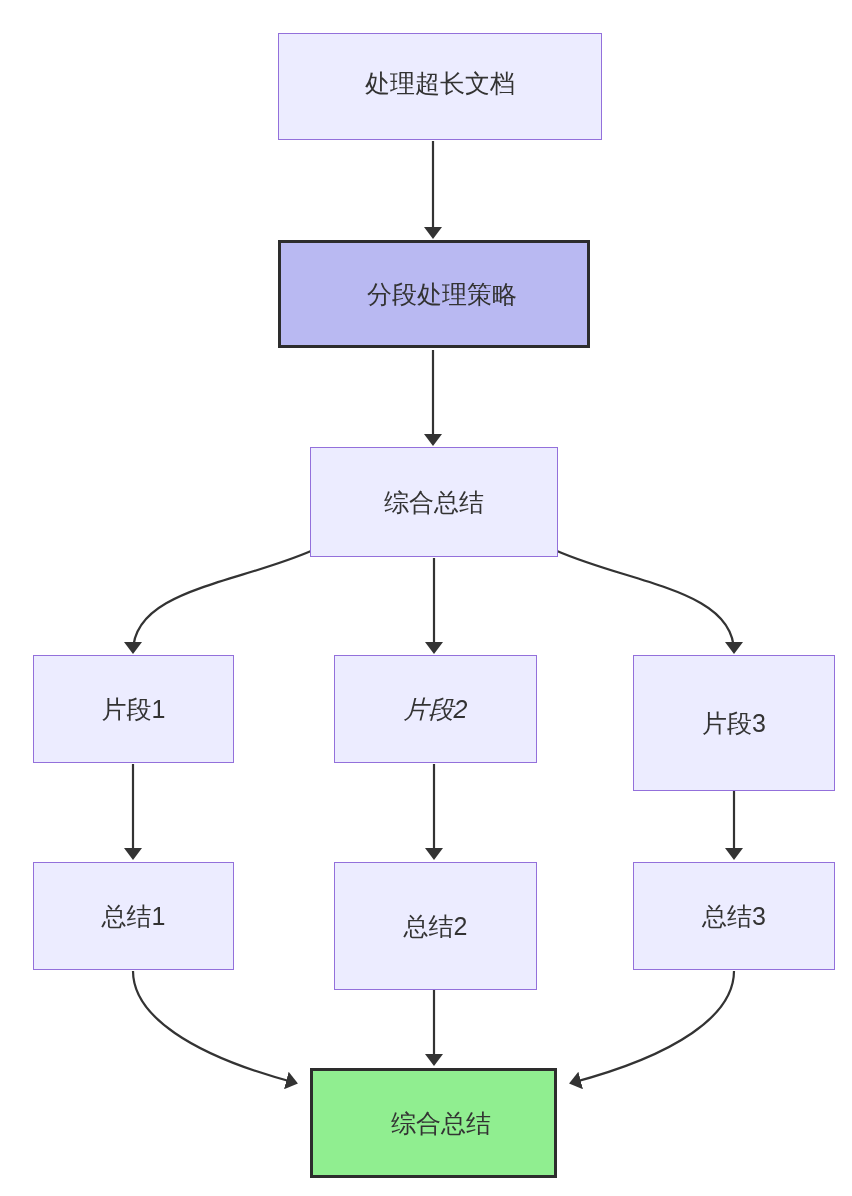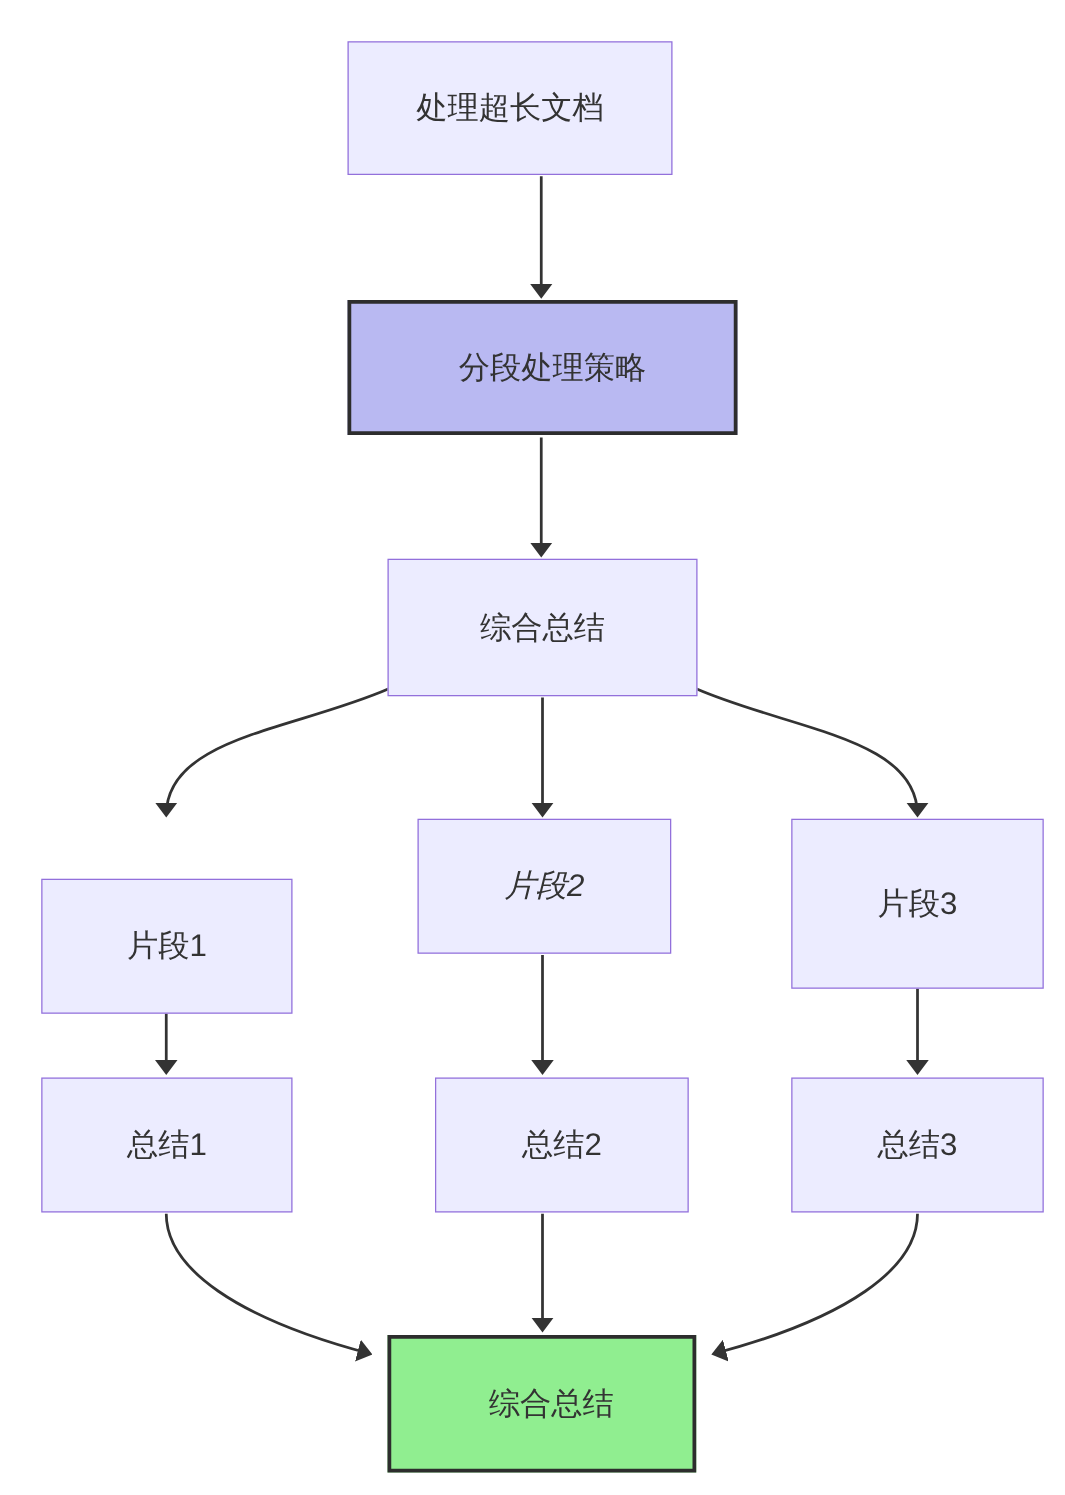--- a/index.html
+++ b/index.html
@@ -49,28 +49,28 @@
     background: var(--accent-fill, #b9b9f2);
     border: 3px solid var(--accent-border, #2d2d2d);
     padding-left: 16px;
   }
   .node.green {
     background: var(--green-fill, #90ee90);
     border: 3px solid var(--accent-border, #2d2d2d);
     padding-left: 15px;
   }
   
-  #n-doc      { left: 278px; top: 33px;   width: 260px; height: 107px; }
+  #n-doc      { left: 278px; top: 33px;   width: 324px; height: 107px; font-family: Liberation Mono, monospace; }
   #n-strategy { left: 278px; top: 240px;  width: 312px; height: 108px; }
   #n-orig     { left: 310px; top: 447px;  width: 248px; height: 110px; }
-  #n-frag1    { left: 33px;  top: 655px;  width: 201px; height: 108px; margin-top: 48px; }
+  #n-frag1    { left: 33px;  top: 655px;  width: 201px; height: 108px; }
   #n-frag2    { left: 334px; top: 655px;  width: 203px; height: 108px; font-style: italic; }
   #n-frag3    { left: 633px; top: 655px;  width: 202px; height: 136px; }
   #n-sum1     { left: 33px;  top: 862px;  width: 201px; height: 108px; }
-  #n-sum2     { left: 348px; top: 862px;  width: 203px; height: 108px; }
+  #n-sum2     { left: 334px; top: 862px;  width: 203px; height: 128px; }
   #n-sum3     { left: 633px; top: 862px;  width: 202px; height: 108px; }
   #n-final    { left: 310px; top: 1068px; width: 247px; height: 110px; }
 </style>
 </head>
 <body>
 
 <div class="canvas">
 
   <svg class="edges" viewBox="0 0 852 1196" xmlns="http://www.w3.org/2000/svg">
     <defs>

